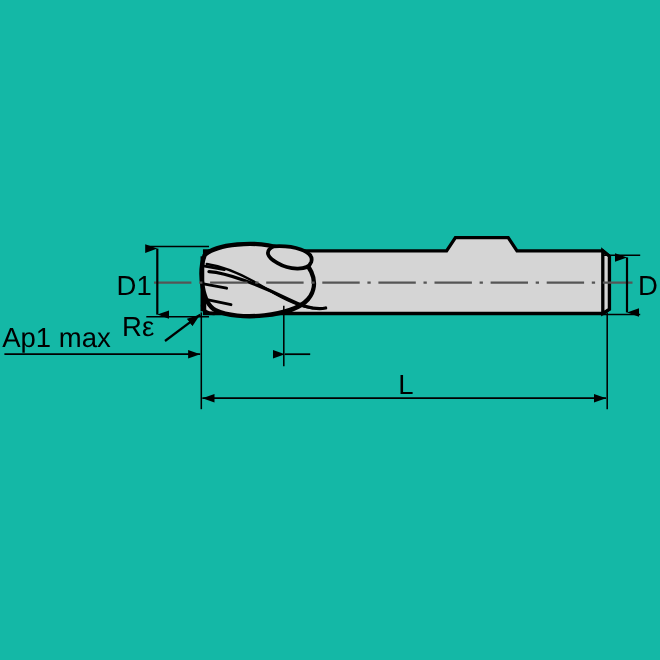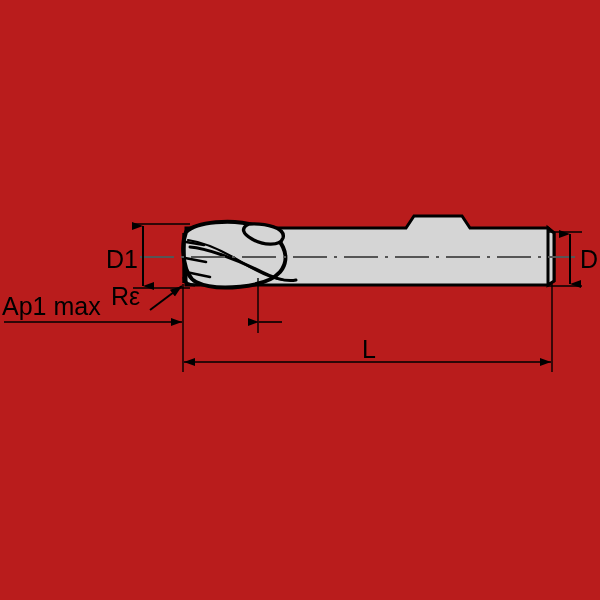--- a/index.html
+++ b/index.html
@@ -10,21 +10,21 @@
   body {
     width: 600px;
     height: 600px;
     font-family: "Liberation Sans", sans-serif;
     overflow: hidden;
   }
   #drawing-root {
     position: relative;
     width: 600px;
     height: 600px;
-    background: #b91c1c;
+    background: #14b8a6;
   }
   svg#technical-drawing {
     display: block;
     width: 600px;
     height: 600px;
   }
   .dim-text {
     font-family: "Liberation Sans", sans-serif;
     font-size: 25px;
     fill: #000000;

